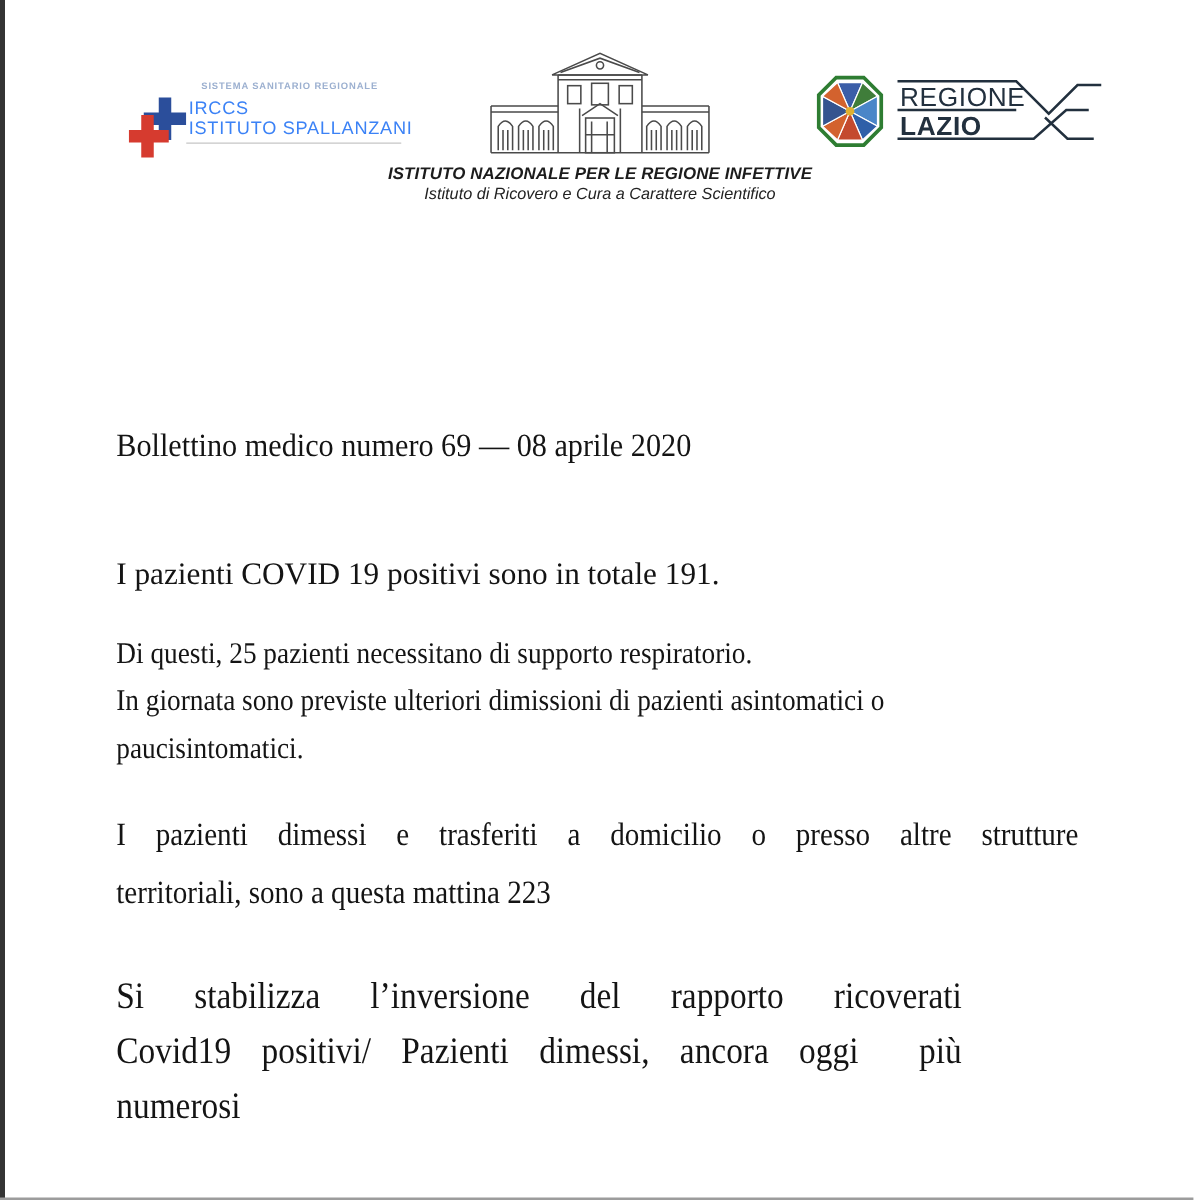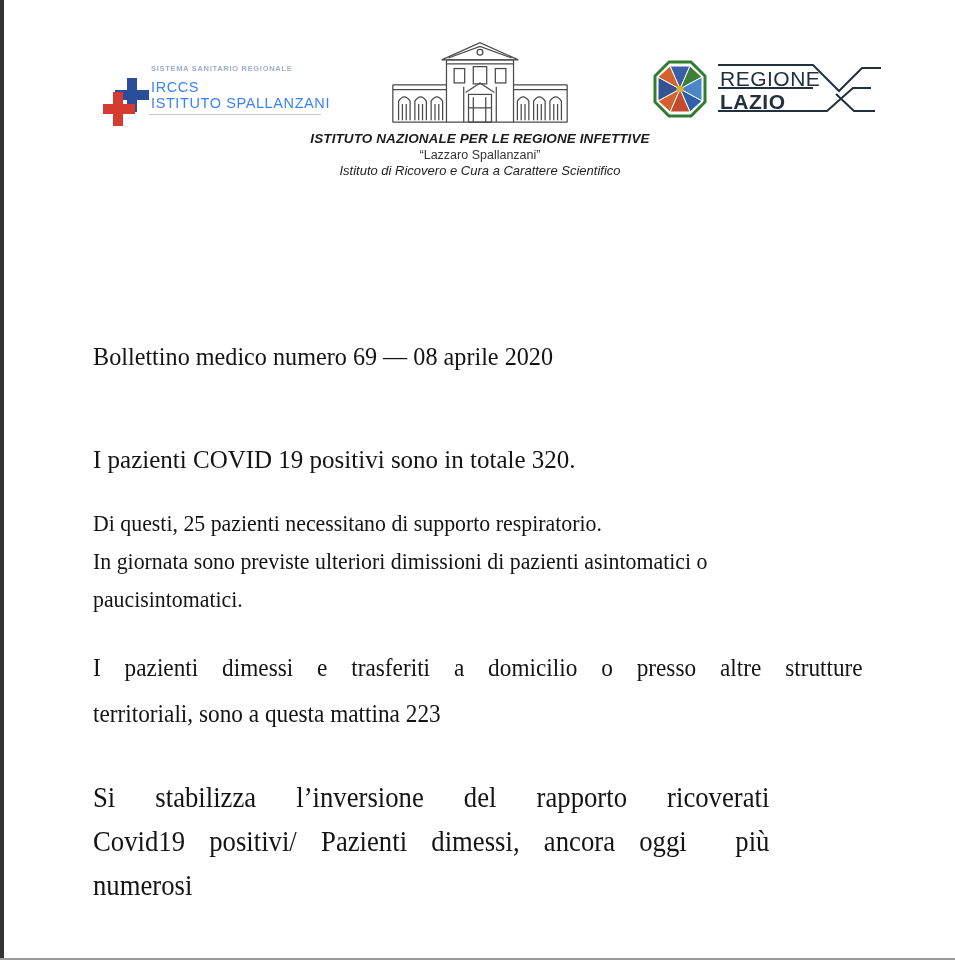--- a/index.html
+++ b/index.html
@@ -11,21 +11,21 @@
     font-family:"Liberation Sans", sans-serif;
   }
   
   .edge-left{position:absolute;left:0;top:0;width:4px;height:960px;background:#343434;}
   .edge-bottom{position:absolute;left:0;bottom:0;width:955px;height:2px;background:#9c9c9c;}
 
   
   .hosp-logo{position:absolute;left:103px;top:58px;width:240px;height:70px;}
   .hosp-cross{position:absolute;left:0;top:18px;}
   .hosp-text{position:absolute;left:48px;top:6px;width:200px;}
-  .hosp-small{font-size:7.5px;letter-spacing:.7px;color:#9cb0d0;font-weight:bold;}
+  .hosp-small{font-size:7.5px;letter-spacing:.7px;color:#9cb0d0;font-weight:bold;margin-left:10px;}
   .hosp-name{font-size:14.5px;letter-spacing:.6px;color:#3b82f6;line-height:16px;margin-top:6px;}
   .hosp-rule{position:absolute;left:46px;top:56px;width:172px;height:1px;background:#c6c6c6;}
 
   .inst{position:absolute;left:285px;top:36px;width:390px;text-align:center;color:#1c1c1c;}
   .inst svg{display:block;margin:0 auto;}
   .inst-name{font-size:13.5px;font-weight:bold;font-style:italic;margin-top:5px;letter-spacing:.1px;}
   .inst-alias{font-size:12.5px;margin-top:2px;color:#333;}
   .inst-type{font-size:13px;font-style:italic;margin-top:1px;color:#222;text-align:center;}
   .inst-dept{font-size:21px;font-weight:bold;margin-top:5px;letter-spacing:.4px;}
 
@@ -92,21 +92,20 @@
       <path d="M10 87 V67 Q16 58 22 67 V87 M14 70 V87 M18 70 V87"></path>
       <path d="M27 87 V67 Q33 58 39 67 V87 M31 70 V87 M35 70 V87"></path>
       <path d="M44 87 V67 Q50 58 56 67 V87 M48 70 V87 M52 70 V87"></path>
 
       <path d="M130 50 H186 M186 50 V89 M130 55 H186"></path>
       <path d="M134 87 V67 Q140 58 146 67 V87 M138 70 V87 M142 70 V87"></path>
       <path d="M151 87 V67 Q157 58 163 67 V87 M155 70 V87 M159 70 V87"></path>
       <path d="M168 87 V67 Q174 58 180 67 V87 M172 70 V87 M176 70 V87"></path>
     </svg>
     <div class="inst-name">ISTITUTO NAZIONALE PER LE REGIONE INFETTIVE</div>
-    <div class="inst-alias">“Lazzaro Spallanzani”</div>
     <div class="inst-type">Istituto di Ricovero e Cura a Carattere Scientifico</div>
   </div>
 
   <div class="region">
     <svg class="region-emblem" width="54" height="58" viewBox="0 0 54 58">
       <polygon points="16,2 38,2 52,16 52,42 38,56 16,56 2,42 2,16" fill="#ffffff" stroke="#2e7d32" stroke-width="3"></polygon>
       <g stroke="#ffffff" stroke-width="1">
         <polygon points="27,29 17,6 37,6" fill="#3b5ea8"></polygon>
         <polygon points="27,29 37,6 49,17" fill="#3f7d3a"></polygon>
         <polygon points="27,29 49,17 49,41" fill="#4a86c8"></polygon>
@@ -125,21 +124,21 @@
         <path d="M3 53 H112 L138 30 H156"></path>
         <path d="M121 36 L139 53 H160"></path>
       </svg>
       <div class="t1">REGIONE</div>
       <div class="t2">LAZIO</div>
     </div>
   </div>
 
   <div class="doc t-title">Bollettino medico numero 69 — 08 aprile 2020</div>
 
-  <div class="doc t-total">I pazienti COVID 19 positivi sono in totale 320.</div>
+  <div class="doc t-total">I pazienti COVID 19 positivi sono in totale 191.</div>
 
   <div class="doc t-detail">
     <div class="nline">Di questi, 25 pazienti necessitano di supporto respiratorio.</div>
     <div class="nline">In giornata sono previste ulteriori dimissioni di pazienti asintomatici o</div>
     <div class="nline">paucisintomatici.</div>
   </div>
 
   <div class="doc t-dismissed">
     <div class="jline">I pazienti dimessi e trasferiti a domicilio o presso altre strutture</div>
     <div class="nline">territoriali, sono a questa mattina 223</div>

